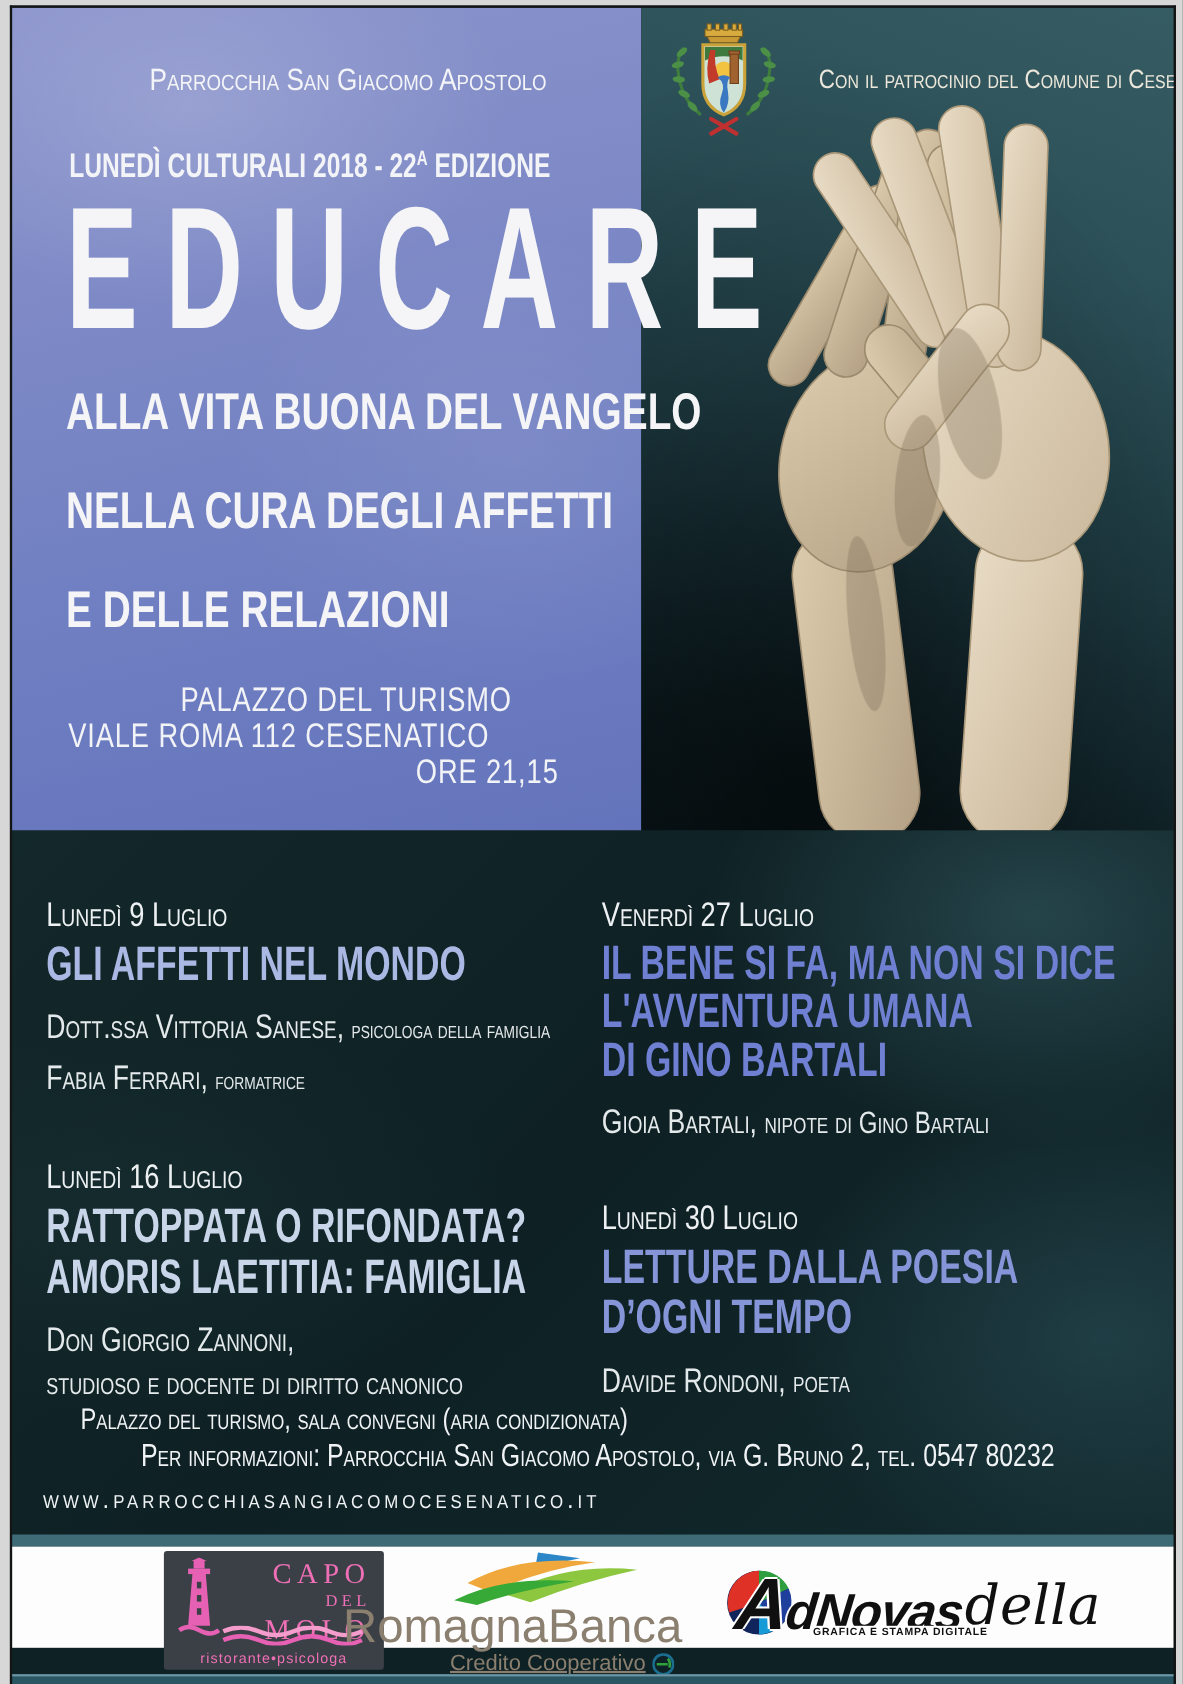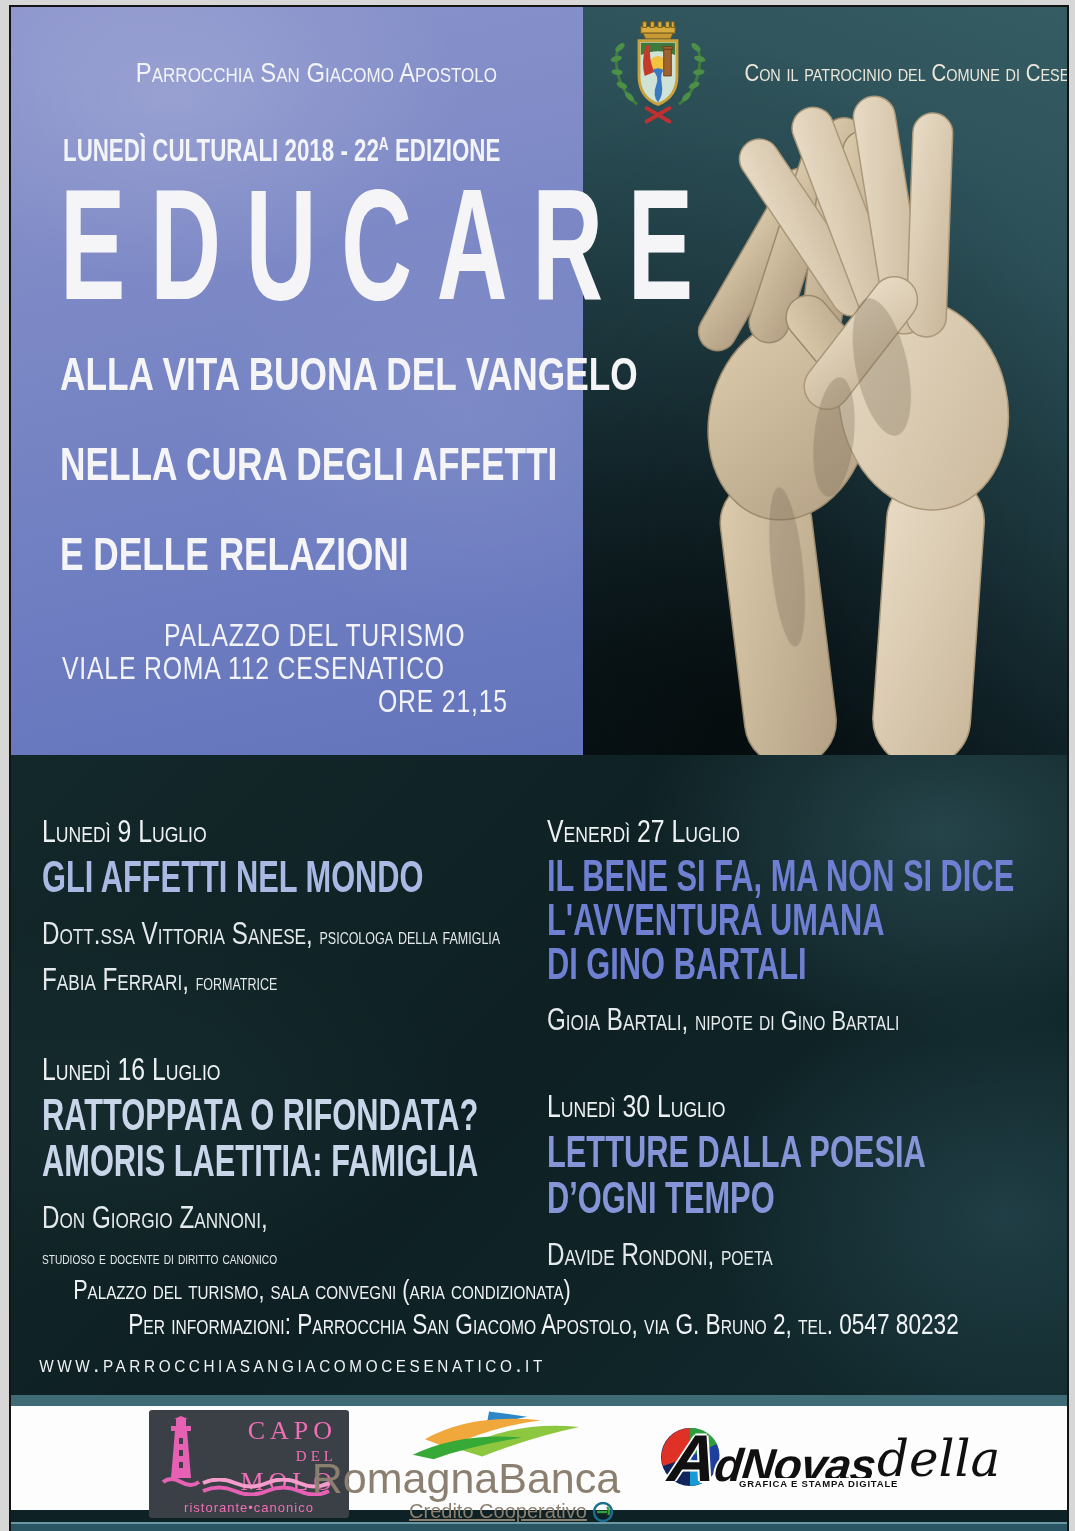--- a/index.html
+++ b/index.html
@@ -35,30 +35,30 @@
       radial-gradient(ellipse 420px 320px at 94% 72%, rgba(46,84,94,.5), rgba(46,84,94,0) 70%),
       radial-gradient(ellipse 500px 260px at 10% 55%, rgba(26,52,54,.45), rgba(26,52,54,0) 70%),
       linear-gradient(135deg,#13282a 0%,#0e2023 48%,#122a2e 100%);}
   .event{position:absolute;}
   .event .date{font-size:31px;color:#eef1f3;line-height:40px;}
   .event .title{font-weight:bold;font-size:44px;line-height:46px;margin-top:2px;}
   .event .speakers{margin-top:12px;color:#e4e9eb;}
   .event .speaker{font-size:31px;line-height:44px;}
   .event .role{font-size:23px;}
   .event .role-lg{font-size:28px;}
-  .event .role-block{display:block;font-size:19px;line-height:36px;}
+  .event .role-block{display:block;font-size:30px;line-height:36px;}
 
   .finfo{position:absolute;width:100%;text-align:left;color:#f0f3f5;}
   .finfo1{top:520px;font-size:27px;}
   .finfo2{top:553px;font-size:29px;}
   .finfo3{top:595px;font-size:24px;letter-spacing:4px;}
 
   
   .band{position:absolute;left:0;top:1388px;width:100%;height:11px;background:#3f6b77;}
-  .strip{position:absolute;left:0;top:1399px;width:100%;height:104px;background:#fdfdfd;}
+  .strip{position:absolute;left:0;top:1399px;width:100%;height:92px;background:#fdfdfd;}
   .bar{position:absolute;left:0;top:1515px;width:100%;height:11px;background:#2a5664;border-top:2px solid #6d96a4;}
 
   
   .capo{position:absolute;left:138px;top:4px;width:200px;height:108px;background:#3b4046;border-radius:3px;overflow:hidden;color:#ef6fb7;}
   .capo .lh{position:absolute;left:10px;top:6px;}
   .capo .ct{position:absolute;right:12px;top:8px;text-align:right;font-family:"Liberation Serif",serif;line-height:1;}
   .capo .ct .c1{font-size:26px;letter-spacing:5px;}
   .capo .ct .c2{font-size:15px;letter-spacing:4px;margin-top:5px;}
   .capo .ct .c3{font-size:26px;letter-spacing:5px;margin-top:5px;}
   .capo .waves{position:absolute;left:52px;bottom:22px;}
@@ -286,21 +286,21 @@
         </svg>
         <div class="ct">
           <div class="c1">CAPO</div>
           <div class="c2">DEL</div>
           <div class="c3">MOLO</div>
         </div>
         <svg class="waves" width="130" height="18" viewBox="0 0 130 18">
           <path d="M2,5 Q18,-2 34,5 T66,5 T98,5 T128,5" stroke="#f49ccb" stroke-width="4" fill="none"></path>
           <path d="M2,13 Q18,6 34,13 T66,13 T98,13 T128,13" stroke="#e661b3" stroke-width="4" fill="none"></path>
         </svg>
-        <div class="tag">ristorante•canonico</div>
+        <div class="tag">ristorante•psicologa</div>
       </div>
 
       <div class="banca">
         <svg class="swoosh" width="190" height="52" viewBox="0 0 200 60">
           <path d="M92,4 L136,10 Q108,15 88,26 Z" fill="#2b87c8"></path>
           <path d="M18,36 Q70,6 152,14 Q92,22 44,46 Z" fill="#f0a83c"></path>
           <path d="M58,48 Q120,14 196,22 Q140,34 84,56 Z" fill="#8dc63f"></path>
           <path d="M4,54 Q58,28 130,34 Q70,44 28,59 Z" fill="#37a936"></path>
         </svg>
         <div class="word">RomagnaBanca</div>

